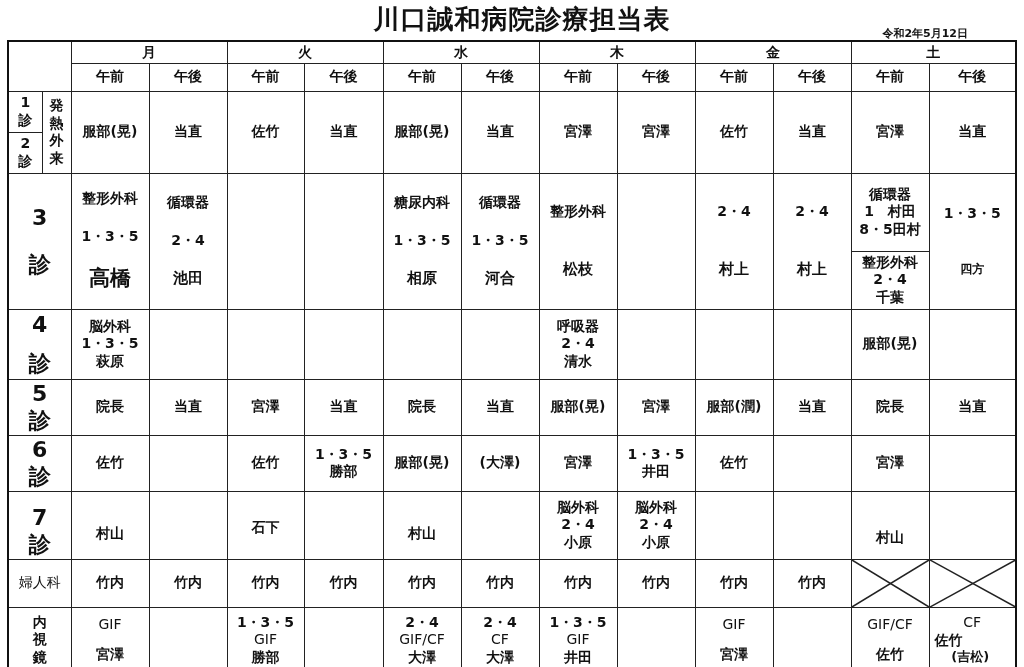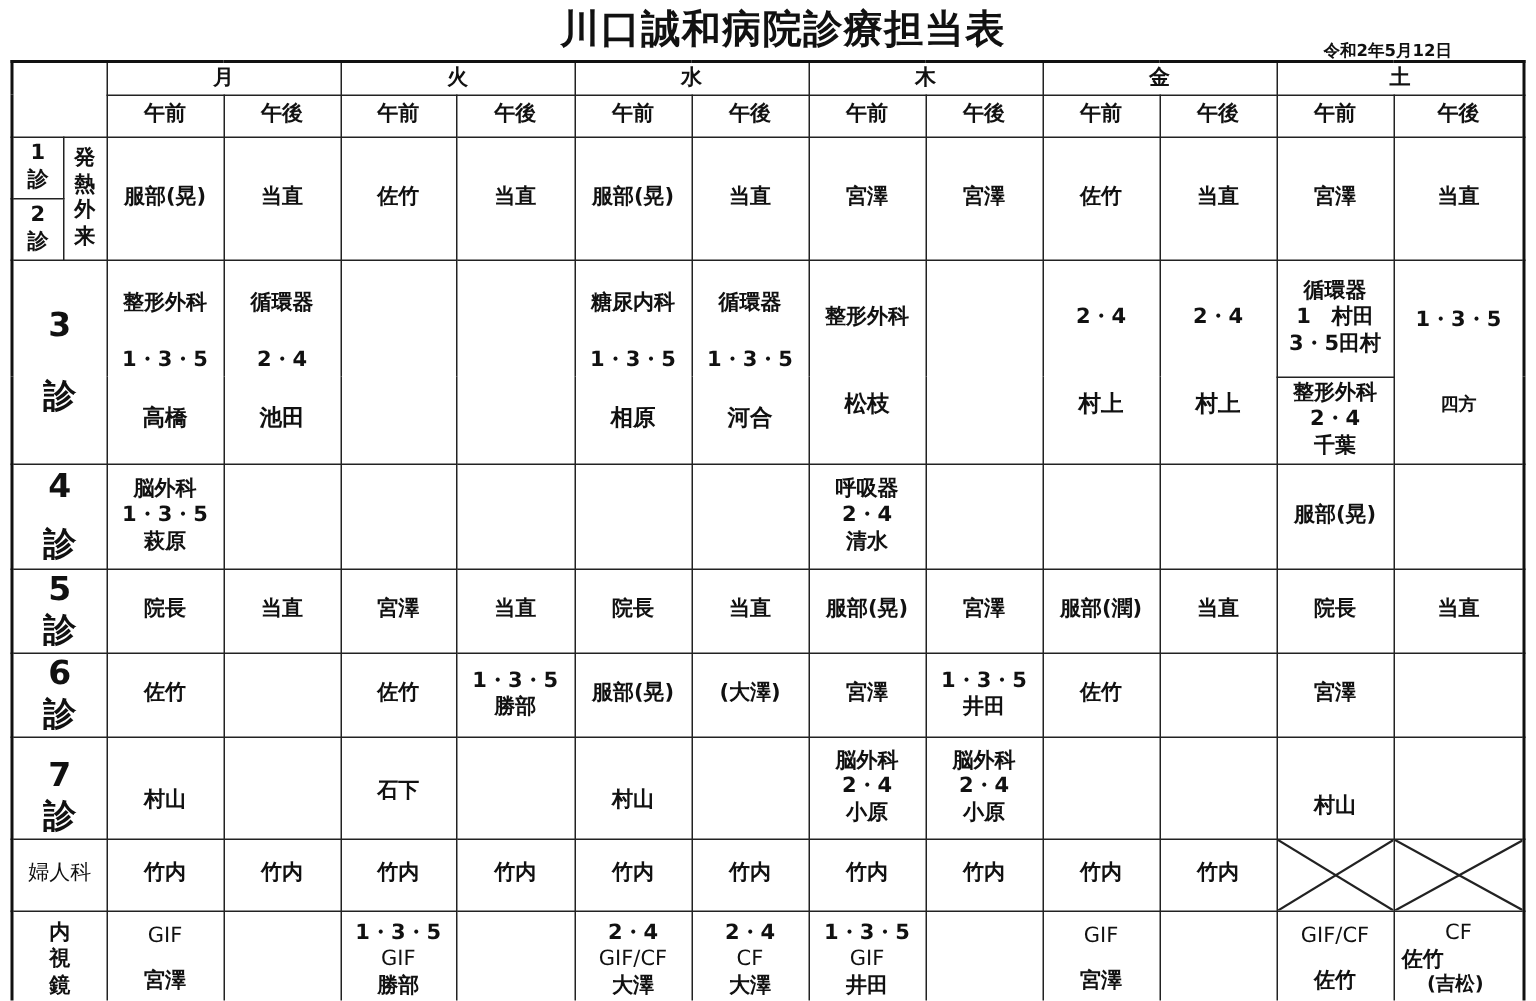--- a/index.html
+++ b/index.html
@@ -121,21 +121,21 @@
     <td colspan="2" rowspan="2" class="rowlabel">
       <span class="num">3</span>
       <span class="gap"></span>
       <span class="shin">診</span>
     </td>
     <td rowspan="2" class="sub">
       <span class="cell-line">整形外科</span>
           <span class="gap"></span>
       <span class="cell-line">1・3・5</span>
           <span class="gap"></span>
-      <span class="cell-line" style="font-size:15px">高橋</span>
+      <span class="cell-line" style="font-size:21px">高橋</span>
     </td>
     <td rowspan="2" class="sub">
       <span class="cell-line">循環器</span>
           <span class="gap"></span>
       <span class="cell-line">2・4</span>
           <span class="gap"></span>
       <span class="cell-line" style="font-size:15px">池田</span>
     </td>
     <td rowspan="2"></td>
     <td rowspan="2"></td>
@@ -168,21 +168,21 @@
     </td>
     <td rowspan="2" class="sub">
       <span class="cell-line">2・4</span>
           <span class="gap"></span>
           <span class="gap"></span>
       <span class="cell-line" style="font-size:15px">村上</span>
     </td>
     <td class="sub">
       <span class="cell-line">循環器</span>
       <span class="cell-line">1　村田</span>
-      <span class="cell-line">3・5田村</span>
+      <span class="cell-line">8・5田村</span>
     </td>
     <td rowspan="2" class="sub">
       <span class="cell-line">1・3・5</span>
           <span class="gap"></span>
           <span class="gap"></span>
       <span class="cell-line" style="font-size:12px">四方</span>
     </td>
   </tr>
   <tr style="height:58px">
     <td class="sub">

